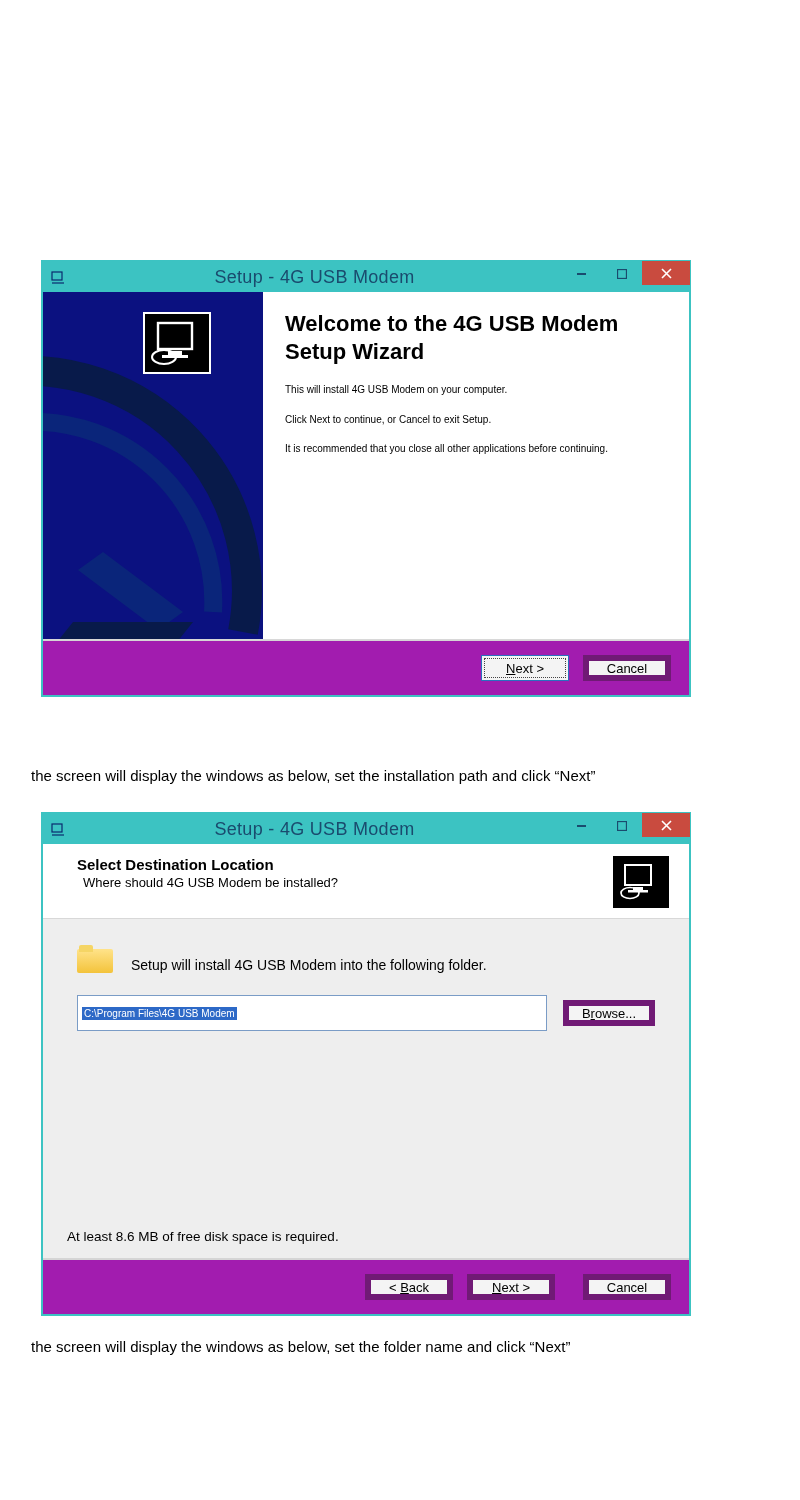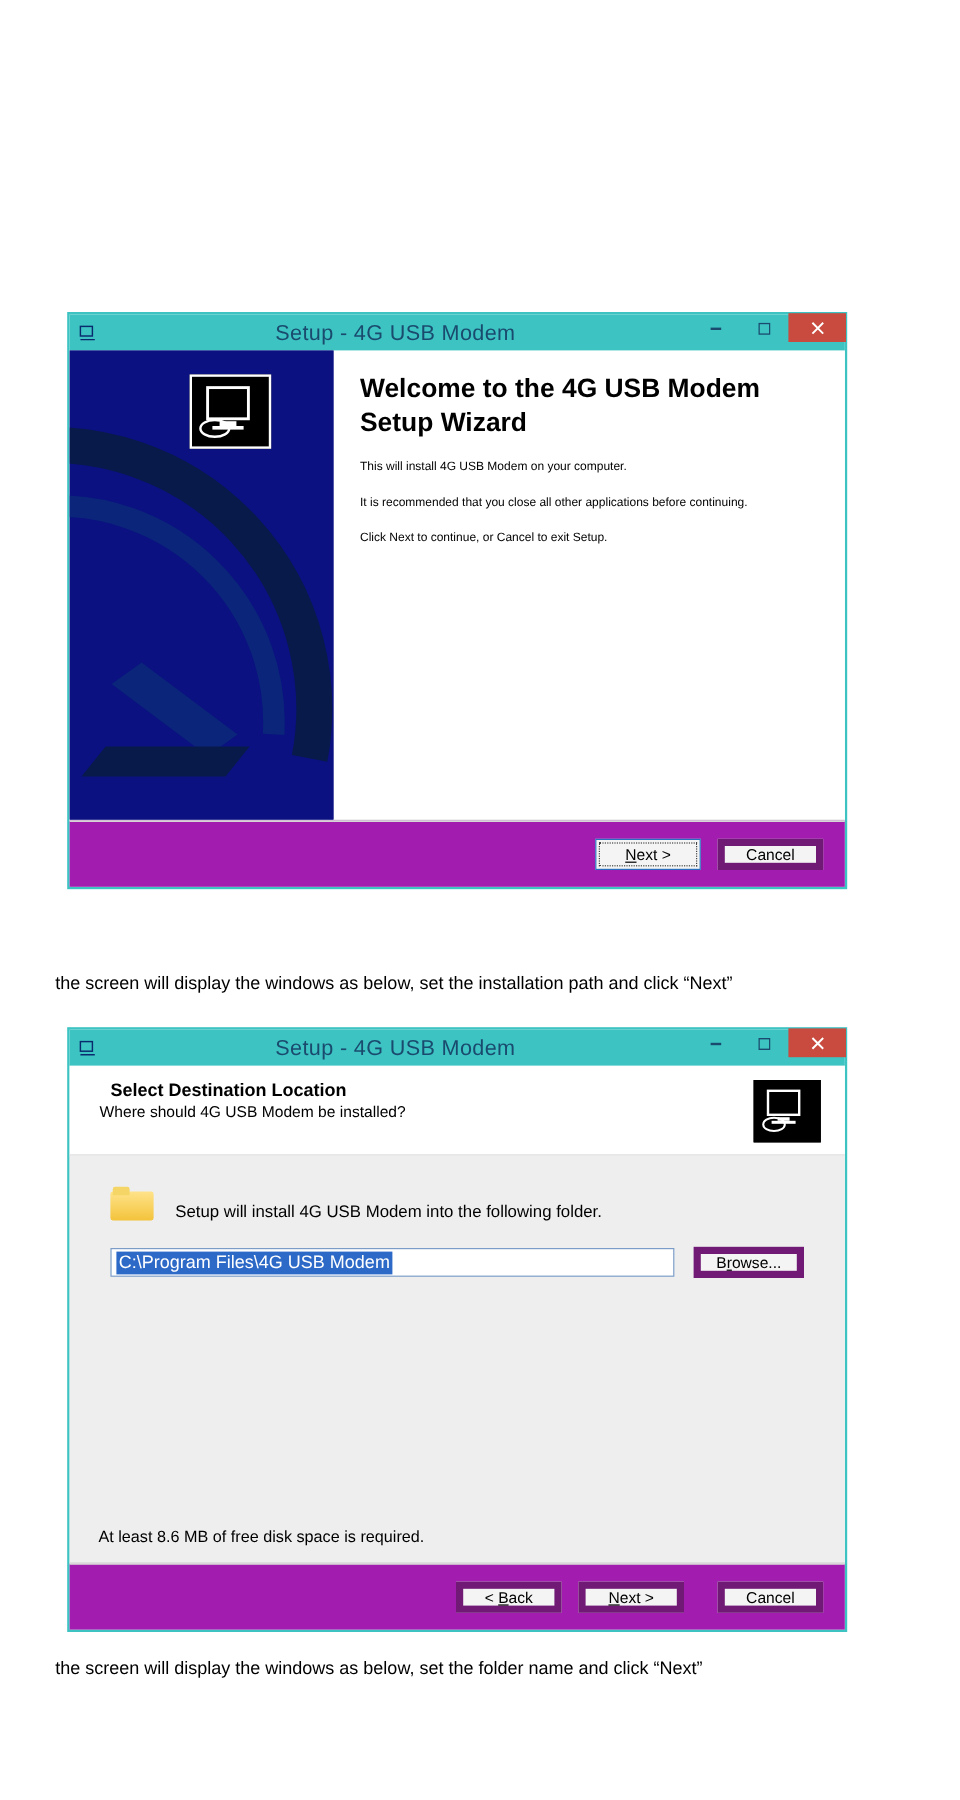--- a/index.html
+++ b/index.html
@@ -6,21 +6,21 @@
   body {
     margin: 0;
     padding: 0;
     width: 800px;
     background: #fff;
     font-family: "Segoe UI", Tahoma, Arial, sans-serif;
     font-size: 14px;
     color: #000;
   }
   .page {
-    padding: 60px 55px 60px 46px;
+    padding: 60px 55px 60px 31px;
   }
   .spacer-top { height: 200px; }
   .dialog {
     width: 650px;
     border: 2px solid #3cc3c2;
     margin: 0 auto 0 10px;
     background: #fff;
   }
   .titlebar {
     height: 30px;
@@ -60,21 +60,21 @@
   .titlebar .winbtn.close {
     background: #c94b3f;
     color: #fff;
     width: 48px;
     height: 24px;
     margin-top: -1px;
     margin-right: -1px;
   }
   .dlg1-body {
     display: flex;
-    height: 392px;
+    height: 348px;
     background: #fff;
     border-bottom: 1px solid #d8d8d8;
   }
   .dlg1-sidebar {
     width: 220px;
     background: #0b1180;
     position: relative;
     overflow: hidden;
   }
   .dlg1-sidebar svg.bg { position:absolute; inset:0; }
@@ -144,21 +144,21 @@
     align-items: flex-start;
     justify-content: space-between;
   }
   .dlg2-header .htxt .hline1 {
     font-weight: 700;
     font-size: 15px;
     margin-left: 14px;
   }
   .dlg2-header .htxt .hline2 {
     font-size: 13px;
-    margin-left: 5px;
+    margin-left: 20px;
     margin-top: 2px;
   }
   .dlg2-header .hicon {
     width: 56px; height: 52px;
     background: #000;
     border: 1px solid #000;
     display:flex; align-items:center; justify-content:center;
     margin-right: 6px;
   }
   .dlg2-body {
@@ -193,25 +193,25 @@
     border-radius: 2px 2px 0 0;
   }
   .path-row {
     display:flex;
     gap: 16px;
     align-items:center;
     margin-top: 10px;
   }
   .path-input {
     flex:1;
-    height: 24px;
+    height: 36px;
     border: 1px solid #7a9cc6;
     background:#fff;
     padding: 0 4px;
-    font-size: 15px;
+    font-size: 10px;
     color: #fff;
     display:flex; align-items:center;
   }
   .path-input .sel {
     background:#2d69c7;
     color:#fff;
     padding: 1px 2px;
   }
   .disk-req {
     position:absolute;
@@ -270,22 +270,22 @@
             <rect x="8" y="4" width="34" height="26" fill="none" stroke="#fff" stroke-width="2.4"></rect>
             <rect x="18" y="32" width="14" height="4" fill="#fff"></rect>
             <rect x="12" y="36" width="26" height="3" fill="#fff"></rect>
             <ellipse cx="14" cy="38" rx="12" ry="7" fill="none" stroke="#fff" stroke-width="2"></ellipse>
           </svg>
         </div>
       </div>
       <div class="dlg1-content">
         <h2>Welcome to the 4G USB Modem Setup Wizard</h2>
         <p>This will install 4G USB Modem on your computer.</p>
+        <p>Click Next to continue, or Cancel to exit Setup.</p>
         <p>It is recommended that you close all other applications before continuing.</p>
-        <p>Click Next to continue, or Cancel to exit Setup.</p>
       </div>
     </div>
     <div class="dlg-footer">
       <div class="btn focused">
           <span><span class="u">N</span><span></span>ext &gt;</span>
         </div>
       <div class="btn">Cancel</div>
     </div>
   </div>
 

